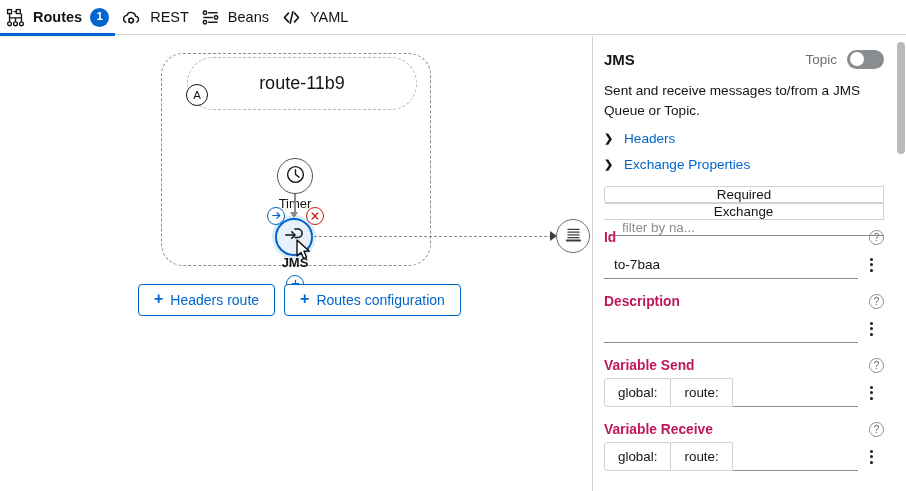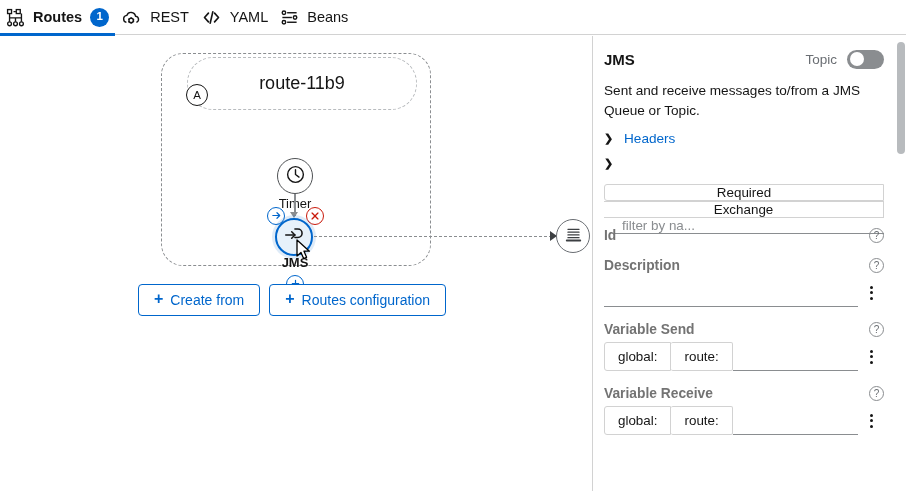--- a/index.html
+++ b/index.html
@@ -330,21 +330,21 @@
 
   .field-label-row {
     display: flex;
     align-items: center;
     justify-content: space-between;
     margin-top: 15px;
   }
   .field-label {
     font-size: 13.8px;
     font-weight: bold;
-    color: #737373;
+    color: #be185d;
   }
   .help-icon {
     width: 15px; height: 15px;
     border-radius: 50%;
     border: 1.2px solid #8a8d90;
     color: #6a6e73;
     font-size: 10px;
     display: flex;
     align-items: center;
     justify-content: center;
@@ -453,42 +453,42 @@
           <path d="M6.2 17.5A4 4 0 0 1 6.6 9.6a5.2 5.2 0 0 1 10 .9a3.6 3.6 0 0 1 1 7"></path>
           <circle cx="11.6" cy="15.4" r="2.5"></circle>
           <path d="M11.6 11.6v1.2M11.6 18v1.2M8.3 13.5l1 .6M14 16.2l1 .6M8.3 17.4l1-.6M14 14.7l1-.6"></path>
         </svg>
       </span>
       <span class="tab-label">REST</span>
     </div>
 
     <div class="tab">
       <span class="ticon">
-        <svg width="21" height="21" viewBox="0 0 24 24" fill="none" stroke="#151515" stroke-width="1.9" stroke-linecap="round" stroke-linejoin="round">
-          <path d="M8.5 7L4 12l4.5 5"></path>
-          <path d="M15.5 7L20 12l-4.5 5"></path>
-          <path d="M13.5 5.5l-3 13"></path>
-        </svg>
-      </span>
-      <span class="tab-label">YAML</span>
-    </div>
-
-    <div class="tab">
-      <span class="ticon">
         <svg width="19" height="19" viewBox="0 0 24 24" fill="none" stroke="#151515" stroke-width="1.8">
           <circle cx="5" cy="6" r="2.2"></circle>
           <path d="M9 6h12"></path>
           <path d="M3 12h12"></path>
           <circle cx="19" cy="12" r="2.2"></circle>
           <circle cx="5" cy="18" r="2.2"></circle>
           <path d="M9 18h12"></path>
         </svg>
       </span>
       <span class="tab-label">Beans</span>
     </div>
+
+    <div class="tab">
+      <span class="ticon">
+        <svg width="21" height="21" viewBox="0 0 24 24" fill="none" stroke="#151515" stroke-width="1.9" stroke-linecap="round" stroke-linejoin="round">
+          <path d="M8.5 7L4 12l4.5 5"></path>
+          <path d="M15.5 7L20 12l-4.5 5"></path>
+          <path d="M13.5 5.5l-3 13"></path>
+        </svg>
+      </span>
+      <span class="tab-label">YAML</span>
+    </div>
   </div>
 
   <div class="canvas">
 
     <div class="route-outer"></div>
 
     <div class="route-inner">
       <span>route-11b9</span>
     </div>
 
@@ -556,21 +556,21 @@
 
     <div class="cursor-arrow">
       <svg width="16" height="22" viewBox="0 0 16 22">
         <path d="M1 1 L1 17 L5 13.4 L7.6 19.6 L10.6 18.3 L8 12.2 L13.4 12.2 Z" fill="#ffffff" stroke="#000000" stroke-width="1.3" stroke-linejoin="round"></path>
       </svg>
     </div>
 
     <div class="canvas-buttons">
       <button class="btn-secondary">
         <span class="plus">+</span>
-        <span>Create from</span>
+        <span>Headers route</span>
       </button>
       <button class="btn-secondary">
         <span class="plus">+</span>
         <span>Routes configuration</span>
       </button>
     </div>
   </div>
 
   <div class="divider"></div>
 
@@ -586,31 +586,40 @@
 
     <div class="panel-desc">Sent and receive messages to/from a JMS Queue or Topic.</div>
 
     <div class="expandable">
       <span class="chev">❯</span>
       <span class="exp-label">Headers</span>
     </div>
 
     <div class="expandable">
       <span class="chev">❯</span>
+      <span class="exp-label">Exchange Properties</span>
     </div>
 
     <div class="filter-row">
       <button class="toggle-btn">Required</button>
       <button class="toggle-btn">Exchange</button>
       <input class="filter-input" type="text" placeholder="filter by na..." style="">
     </div>
 
     <div class="field-label-row">
       <span class="field-label">Id</span>
       <span class="help-icon">?</span>
+    </div>
+    <div class="field-row">
+      <input class="text-input" type="text" value="to-7baa" style="">
+      <span class="kebab">
+          <i></i>
+          <i></i>
+          <i></i>
+        </span>
     </div>
 
     <div class="field-label-row">
       <span class="field-label">Description</span>
       <span class="help-icon">?</span>
     </div>
     <div class="field-row">
       <input class="text-input" type="text" value="" style="">
       <span class="kebab">
           <i></i>

